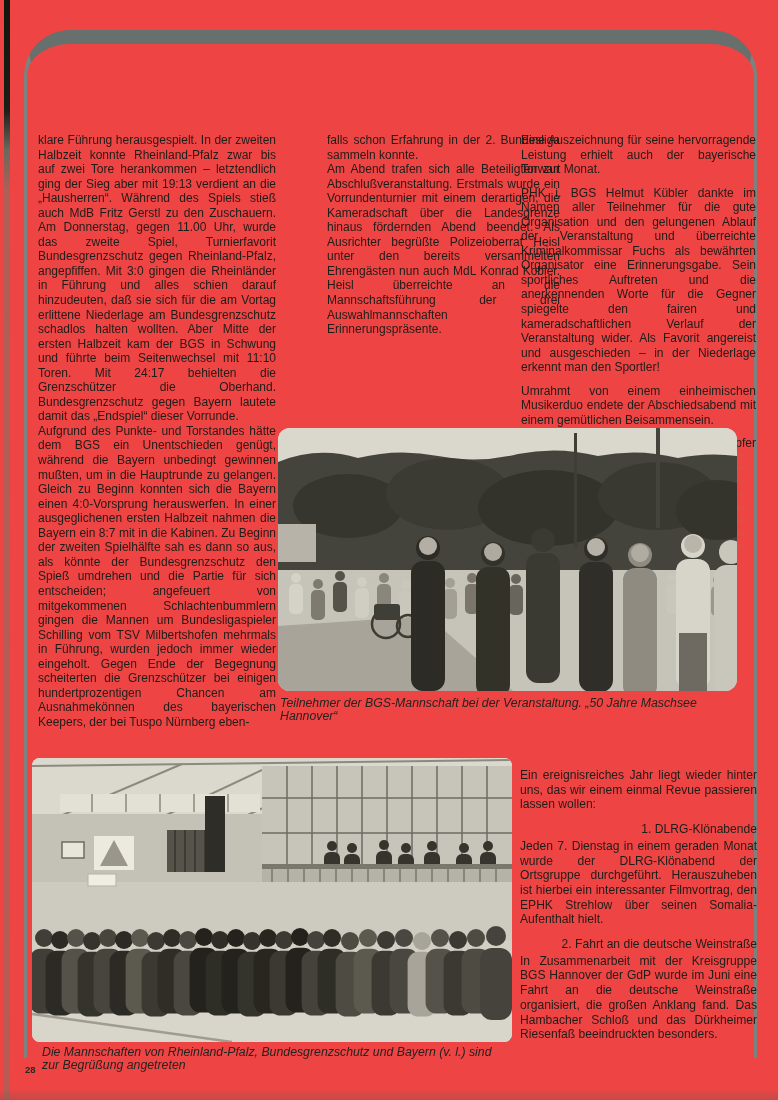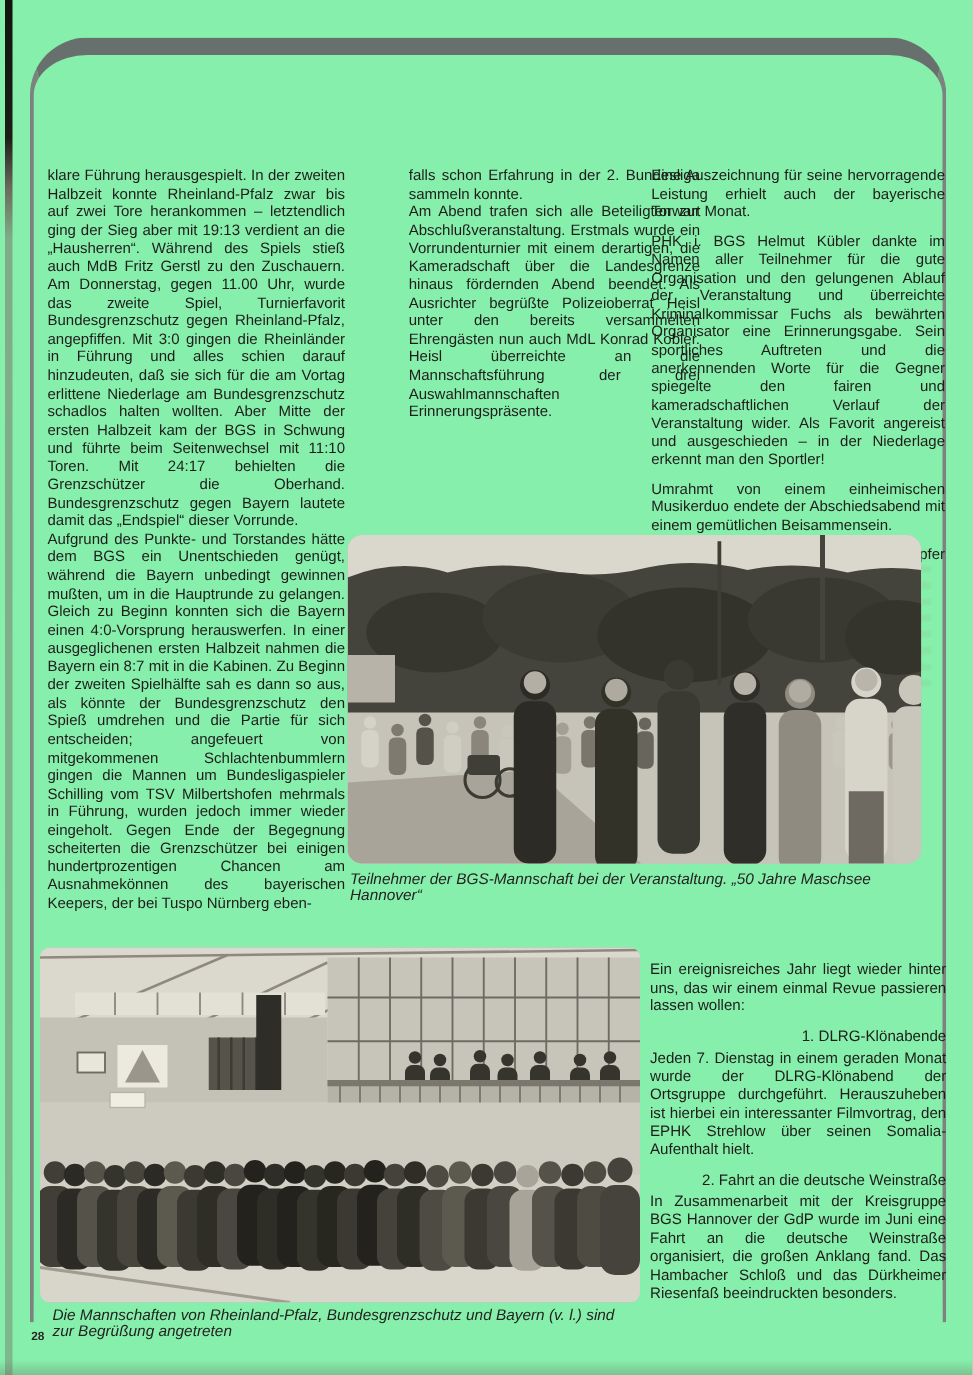--- a/index.html
+++ b/index.html
@@ -1,18 +1,18 @@
 <!DOCTYPE html>
 <html lang="de"><head>
 <meta charset="utf-8">
 <style>
   html,body{margin:0;padding:0;background:#e8e5d6;}
   .page{
     position:relative;width:778px;height:1100px;overflow:hidden;
-    background:#86efac;
+    background:#ef4444;
     font-family:"Liberation Sans","DejaVu Sans",sans-serif;
     color:#1e1d1a;
   }
   
   .scan-edge-left{position:absolute;left:4px;top:0;width:6px;height:1100px;
     background:linear-gradient(180deg,#14140f 0px,#1d1d17 110px,#6b685c 150px,rgba(120,117,104,.55) 190px,rgba(120,117,104,.45) 100%);
   }
   .scan-edge-bottom{position:absolute;left:0;bottom:0;width:778px;height:12px;
     background:linear-gradient(0deg,rgba(95,92,80,.30),rgba(95,92,80,0));}
   .bleed{position:absolute;opacity:.10;filter:blur(1px);

